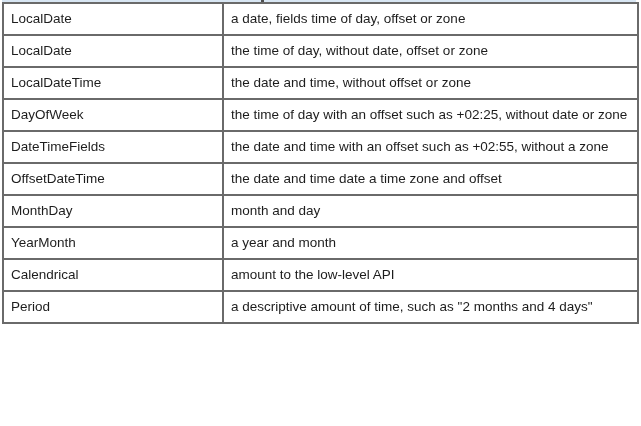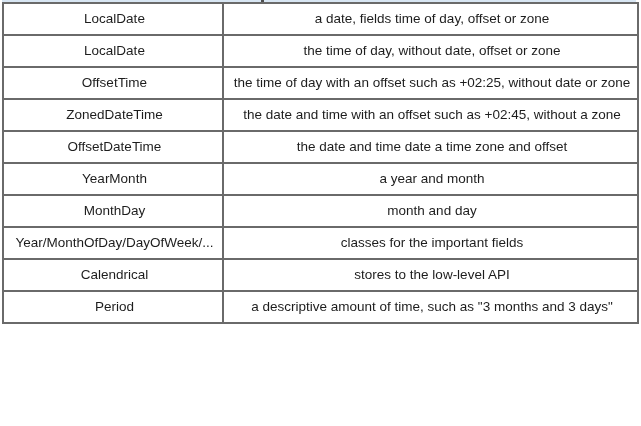--- a/index.html
+++ b/index.html
@@ -32,21 +32,20 @@
     height: 2px;
     background: #4f4f4f;
   }
   table.classes-table {
     position: absolute;
     top: 2px;
     left: 2px;
     width: 637px;
     border-collapse: collapse;
     table-layout: fixed;
-    text-align: center;
   }
   table.classes-table td {
     border: 2px solid #6a6a6a;
     height: 30px;
     padding: 0 4px 0 7px;
     font-size: 13.5px;
     line-height: 16px;
     color: #1d1d1d;
     vertical-align: middle;
     white-space: nowrap;
@@ -69,45 +68,45 @@
   <tbody>
     <tr>
       <td>LocalDate</td>
       <td>a date, fields time of day, offset or zone</td>
     </tr>
     <tr>
       <td>LocalDate</td>
       <td>the time of day, without date, offset or zone</td>
     </tr>
     <tr>
-      <td>OffsetTime</td>
+      <td>LocalDateTime</td>
+      <td>the date and time, without offset or zone</td>
+    </tr>
+    <tr>
+      <td>DayOfWeek</td>
       <td>the time of day with an offset such as +02:25, without date or zone</td>
     </tr>
     <tr>
-      <td>ZonedDateTime</td>
-      <td>the date and time with an offset such as +02:45, without a zone</td>
+      <td>DateTimeFields</td>
+      <td>the date and time with an offset such as +02:55, without a zone</td>
     </tr>
     <tr>
       <td>OffsetDateTime</td>
       <td>the date and time date a time zone and offset</td>
     </tr>
     <tr>
+      <td>MonthDay</td>
+      <td>month and day</td>
+    </tr>
+    <tr>
       <td>YearMonth</td>
       <td>a year and month</td>
     </tr>
     <tr>
-      <td>MonthDay</td>
-      <td>month and day</td>
-    </tr>
-    <tr>
-      <td>Year/MonthOfDay/DayOfWeek/...</td>
-      <td>classes for the important fields</td>
-    </tr>
-    <tr>
       <td>Calendrical</td>
-      <td>stores to the low-level API</td>
+      <td>amount to the low-level API</td>
     </tr>
     <tr>
       <td>Period</td>
-      <td>a descriptive amount of time, such as "3 months and 3 days"</td>
+      <td>a descriptive amount of time, such as "2 months and 4 days"</td>
     </tr>
   </tbody>
 </table>
 
 </body></html>

